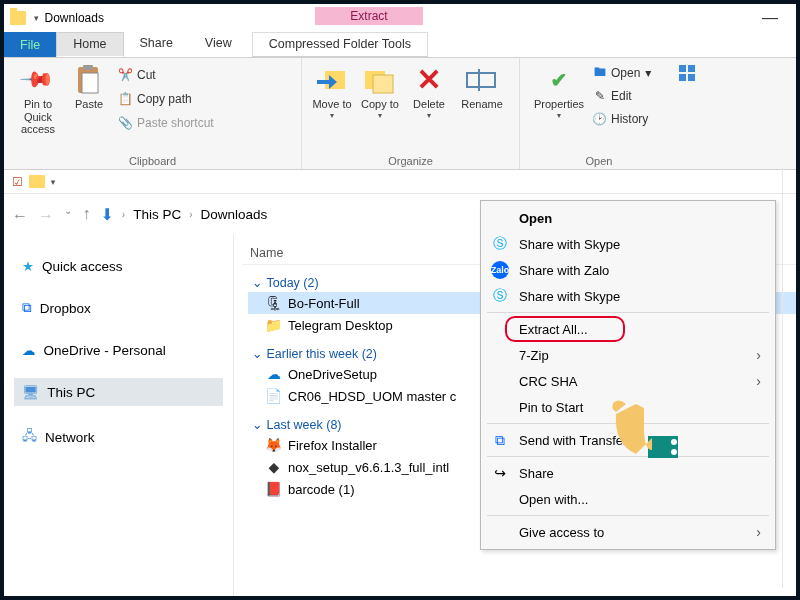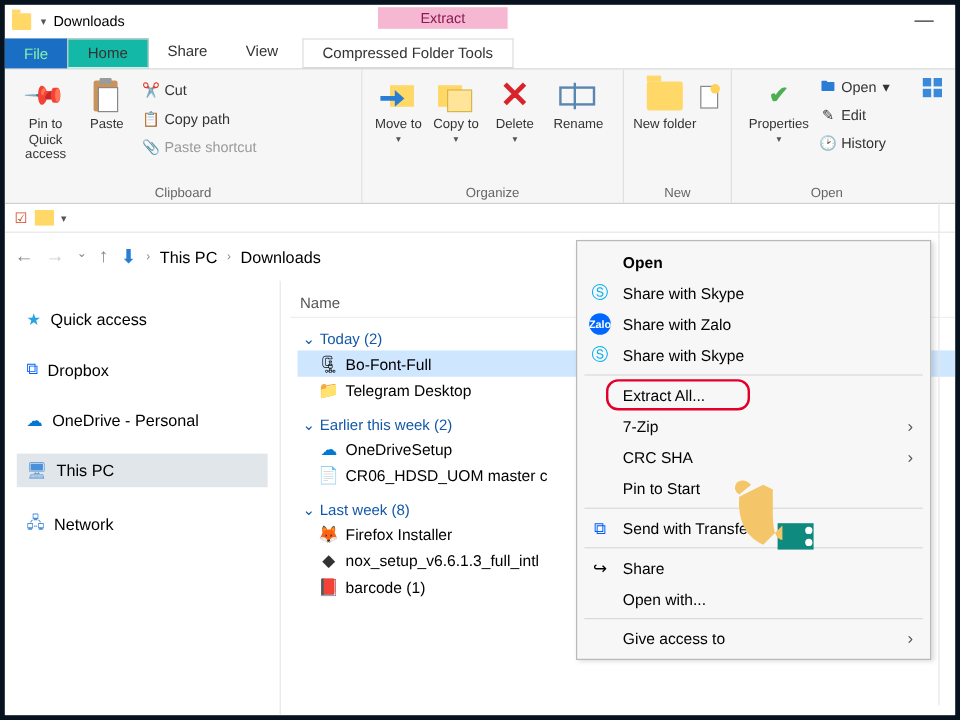--- a/index.html
+++ b/index.html
@@ -15,21 +15,21 @@
 .titlebar .minbtn { width: 40px; text-align: center; font-size: 16px; color: #333; }
 
 
 .ctx-tab-wrap { position: absolute; left: 280px; top: 2px; width: 170px; text-align:center; }
 .ctx-tab-label { display:inline-block; background: #f6b7d2; color: #8a1a52; font-size: 12px; padding: 2px 35px; }
 
 
 .tabs { height: 26px; display: flex; align-items: stretch; border-bottom: 1px solid #d0d0d0; }
 .tabs .tab { padding: 4px 16px; font-size: 12.5px; color: #333; }
 .tabs .tab.file { background: #1a6fc4; color: #86efac; }
-.tabs .tab.active { background: #14b8a6; border: 1px solid #d0d0d0; border-bottom: 1px solid #fff; }
+.tabs .tab.active { background: #e5e5e5; border: 1px solid #d0d0d0; border-bottom: 1px solid #fff; }
 .tabs .ctx-space { width: 4px; }
 
 
 .ribbon { height: 112px; background: #f6f6f6; border-bottom: 1px solid #d0d0d0; display: flex; }
 .group { border-right: 1px solid #e0e0e0; display: flex; flex-direction: column; justify-content: space-between; padding: 4px 6px 2px; }
 .group-title { font-size: 11px; text-align: center; color: #666; padding-top: 2px; }
 .bigbtn { display: flex; flex-direction: column; align-items: center; justify-content: flex-start; width: 56px; font-size: 11px; color: #333; text-align: center; line-height: 1.15; }
 .bigbtn .icon { height: 36px; display:flex; align-items:center; justify-content:center; }
 .bigbtn .drop { font-size: 8px; color: #555; }
 .smallrow { display:flex; align-items:center; gap:3px; font-size:12px; color:#333; padding:1px 0;}
@@ -177,37 +177,20 @@
               <rect x="2" y="6" width="28" height="14" fill="none" stroke="#5a87b0" stroke-width="2"></rect>
               <line x1="14" y1="2" x2="14" y2="24" stroke="#5a87b0" stroke-width="2"></line>
             </svg>
         </span>
         <span>Rename</span>
       </div>
     </div>
     <div class="group-title">Organize</div>
   </div>
 
-  <div class="group" style="width:90px">
-    <div class="row">
-      <div class="bigbtn" style="width:56px">
-        <span class="icon">
-            <span class="folder-yellow" style="width:30px;height:24px;"></span>
-          </span>
-        <span>New folder</span>
-      </div>
-      <div style="padding-top:8px;">
-        <svg width="20" height="22">
-            <rect x="2" y="2" width="14" height="18" fill="#fff" stroke="#888"></rect>
-            <circle cx="14" cy="4" r="4" fill="#ffd35a"></circle>
-          </svg>
-      </div>
-    </div>
-    <div class="group-title">New</div>
-  </div>
 
   <div class="group" style="width:158px;border-right:none">
     <div class="row">
       <div class="bigbtn" style="width:66px">
         <span class="icon check-green">✔</span>
         <span>Properties</span>
           <span class="drop">▾</span>
       </div>
       <div style="display:flex; flex-direction:column; gap:5px; padding-top:2px;">
         <div class="smallrow">

